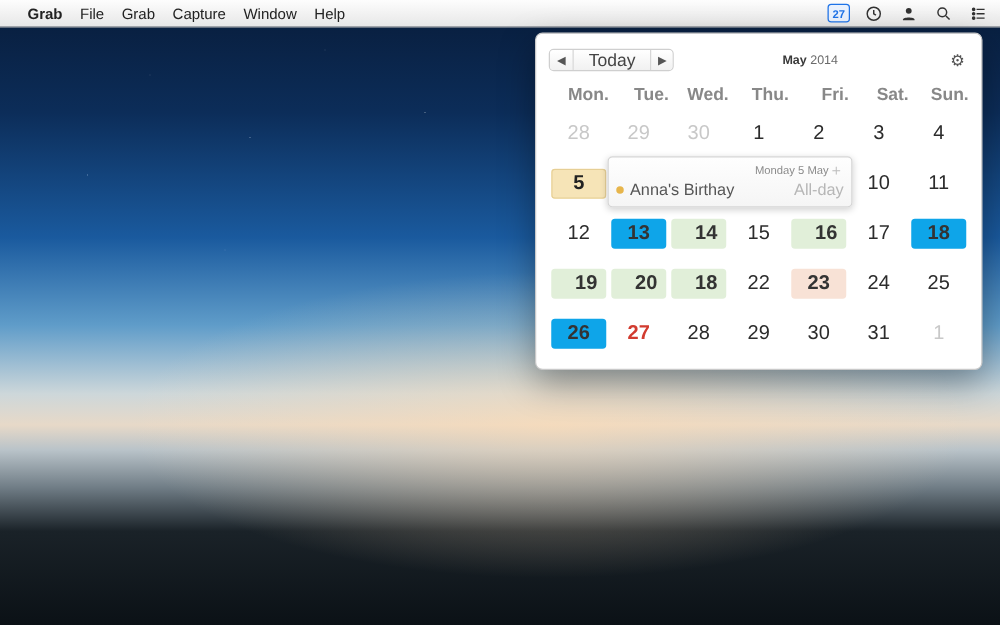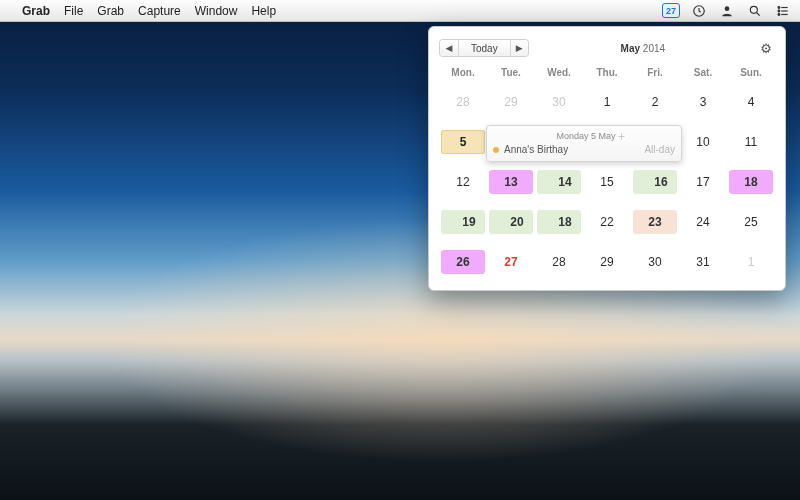--- a/index.html
+++ b/index.html
@@ -78,82 +78,82 @@
     height: 18px;
   }
   .nav-btn {
     width: 18px; height: 100%; background: linear-gradient(#fff,#f1f1f1);
     display: flex; align-items: center; justify-content: center;
     font-size: 9px; color: #555; border: none;
   }
   .nav-btn + .nav-btn, .today-btn + .nav-btn, .nav-btn + .today-btn { border-left: 1px solid #d6d6d6; }
   .today-btn {
     height: 100%; padding: 0 12px; background: linear-gradient(#fff,#f1f1f1);
-    font-size: 10px; color: #444; display: flex; align-items: center;
+    font-size: 14px; color: #444; display: flex; align-items: center;
   }
   .cal-title {
     flex: 1; text-align: center; font-size: 10px; font-weight: 600; color: #3a3a3a;
   }
   .cal-title .year { font-weight: 400; color: #6a6a6a; }
   .gear {
     width: 18px; height: 18px; display: flex; align-items: center; justify-content: center;
     color: #555; font-size: 13px;
   }
 
   .weekday-row {
     display: grid; grid-template-columns: repeat(7, 1fr);
     margin-top: 6px; padding-bottom: 2px;
   }
   .weekday-row div {
-    text-align: center; font-size: 10px; color: #888; font-weight: 600;
+    text-align: right; font-size: 14px; color: #888; font-weight: 600;
   }
 
   .grid {
     display: grid; grid-template-columns: repeat(7, 1fr);
     row-gap: 16px; column-gap: 4px;
     padding: 10px 2px 2px 2px;
   }
   .day {
     position: relative;
     height: 24px;
     display: flex; align-items: center; justify-content: center;
-    font-size: 12px; color: #2c2c2c;
+    font-size: 16px; color: #2c2c2c;
     border-radius: 3px;
   }
   .day.other-month { color: #c8c8c8; }
   .day.red { color: #d23b2f; font-weight: 600; }
-  .day.hl-yellow { background: #f0abfc; font-weight: 600; color: #333; }
+  .day.hl-yellow { background: #0ea5e9; font-weight: 600; color: #333; }
   .day.hl-green  { background: #e1efd9; font-weight: 600; color: #333; padding-left: 12px; }
   .day.hl-peach  { background: #f8e2d6; font-weight: 600; color: #333; }
   .day.hl-sel    { background: #f6e4b7; font-weight: 700; color: #222; box-shadow: inset 0 0 0 1px #e6cf95; }
 
   
   .event-popover {
     position: absolute;
     background: linear-gradient(#fefefe,#f5f5f5);
     border: 1px solid #d4d4d4;
     border-radius: 4px;
     box-shadow: 0 2px 6px rgba(0,0,0,0.18);
     padding: 4px 6px 6px 6px;
   }
   .event-popover .ev-head {
-    display: flex; align-items: center; justify-content: center;
+    display: flex; align-items: center; justify-content: flex-end;
     font-size: 9px; color: #8b8b8b; padding-left: 16px;
   }
   .event-popover .ev-head .add { color: #bdbdbd; font-size: 12px; line-height: 1; }
   .event-popover .ev-row {
     display: flex; align-items: center; justify-content: space-between;
     margin-top: 2px;
   }
   .event-popover .ev-row .dot {
     width: 6px; height: 6px; border-radius: 50%; background: #e7b54b; margin-right: 5px;
     display: inline-block;
   }
-  .event-popover .ev-row .name { font-size: 10px; color: #555; flex: 1; }
-  .event-popover .ev-row .allday { font-size: 10px; color: #b6b6b6; }
+  .event-popover .ev-row .name { font-size: 13px; color: #555; flex: 1; }
+  .event-popover .ev-row .allday { font-size: 13px; color: #b6b6b6; }
 </style>
 </head>
 <body>
 
 <div class="desktop"></div>
 
 <div class="menubar">
   <div class="left">
     <span class="apple"></span>
     <span class="app-name menu-item">Grab</span>

